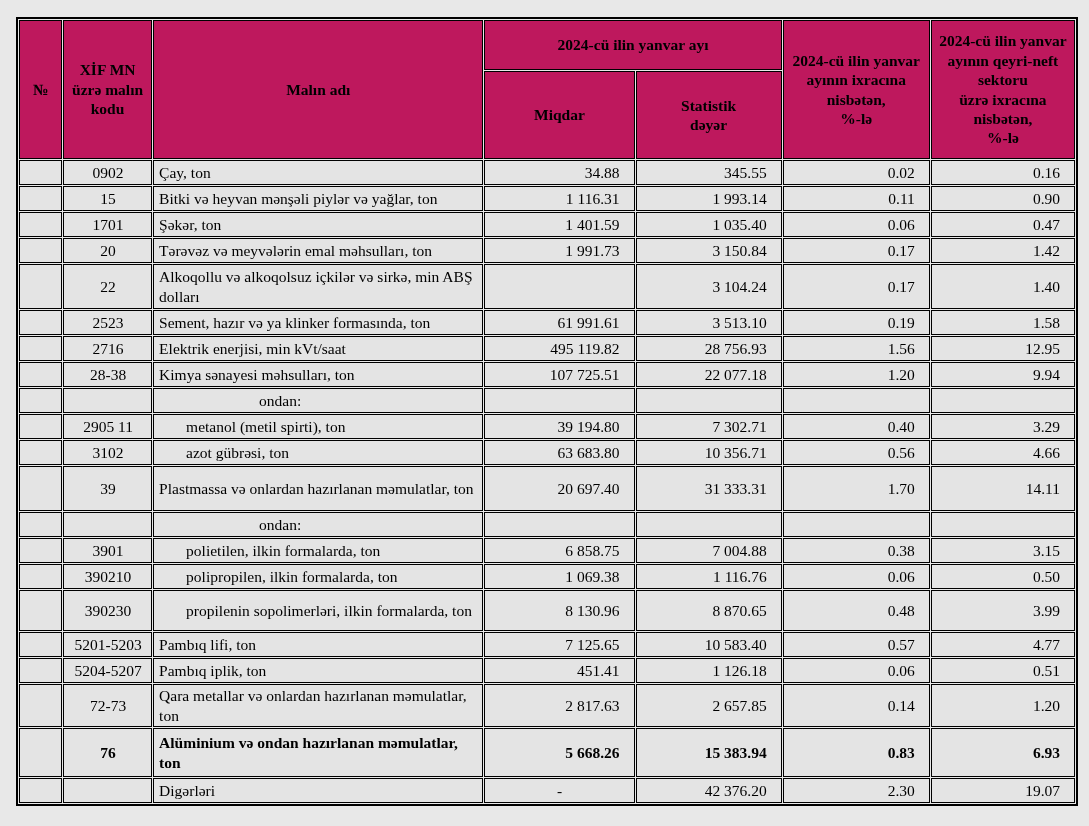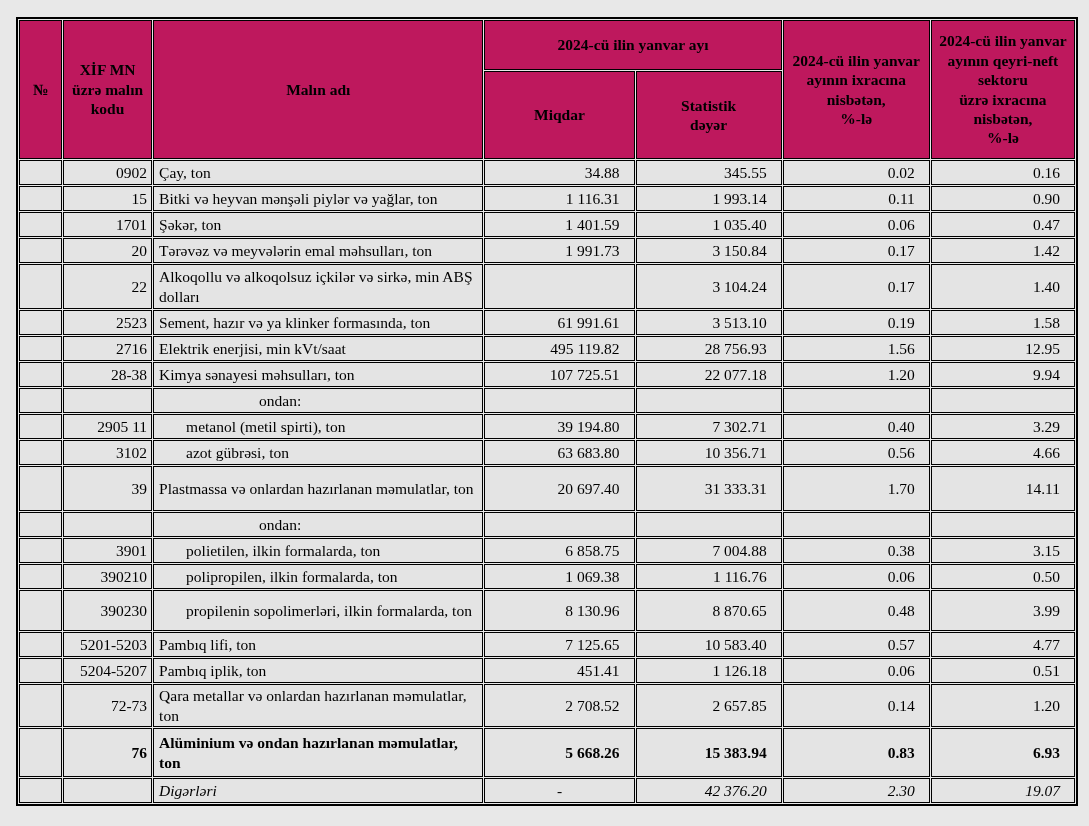--- a/index.html
+++ b/index.html
@@ -43,21 +43,21 @@
   thead tr.h2{height:88px;}
   tbody td{
     background:#e4e4e4;
     font-size:15.5px;
     vertical-align:middle;
     padding:1px 4px;
     height:21px;
     line-height:1.25;
   }
   td.col-no{padding:1px 2px;}
-  td.col-code{text-align:right;padding-left:5px;margin-left:44px;}
+  td.col-code{text-align:center;padding-left:5px;margin-left:44px;}
   td.col-name{text-align:left;padding-left:5px;}
   td.col-name.lvl1{padding-left:32px;}
   td.col-name.lvl2{padding-left:105px;}
   td.col-num{text-align:right;padding-right:14px;}
   td.col-num.center{text-align:center;padding-right:4px;}
   .footnote{
     position:absolute;
     left:14px; top:797px;
     width:1075px;
     font-size:15.5px;
@@ -265,35 +265,35 @@
           <td class="col-name">Pambıq iplik, ton</td>
           <td class="col-num">451.41</td>
           <td class="col-num">1 126.18</td>
           <td class="col-num">0.06</td>
           <td class="col-num">0.51</td>
         </tr>
         <tr style="height: 43px;">
           <td class="col-no"></td>
           <td class="col-code">72-73</td>
           <td class="col-name">Qara metallar və onlardan hazırlanan məmulatlar, ton</td>
-          <td class="col-num">2 708.52</td>
+          <td class="col-num">2 817.63</td>
           <td class="col-num">2 657.85</td>
           <td class="col-num">0.14</td>
           <td class="col-num">1.20</td>
         </tr>
         <tr style="height: 49px; font-weight: bold;">
           <td class="col-no"></td>
           <td class="col-code">76</td>
           <td class="col-name">Alüminium və ondan hazırlanan məmulatlar, ton</td>
           <td class="col-num">5 668.26</td>
           <td class="col-num">15 383.94</td>
           <td class="col-num">0.83</td>
           <td class="col-num">6.93</td>
         </tr>
-        <tr style="height: 19px; font-style: italic;">
+        <tr style="height: 19px;">
           <td class="col-no"></td>
           <td class="col-code"></td>
           <td class="col-name">Digərləri</td>
           <td class="col-num center">-</td>
           <td class="col-num">42 376.20</td>
           <td class="col-num">2.30</td>
           <td class="col-num">19.07</td>
         </tr>
       </tbody>
   </table>

